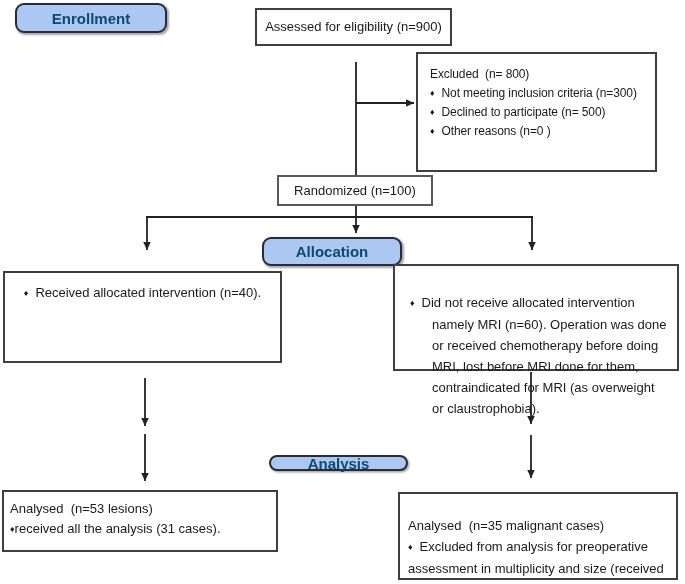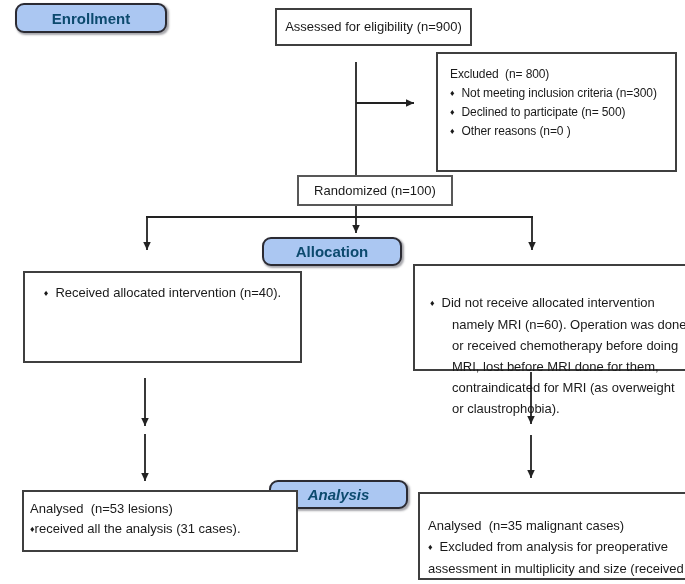--- a/index.html
+++ b/index.html
@@ -10,21 +10,21 @@
   #connectors{position:absolute;left:0;top:0;width:685px;height:584px;}
   .badge{
     position:absolute;box-sizing:border-box;
     background:#abc7f2;border:2px solid #2b2b33;border-radius:9px;
     display:flex;align-items:center;justify-content:center;
     font-weight:bold;color:#0c4a6e;font-size:15px;
     box-shadow:1.5px 1.5px 2px rgba(60,60,70,0.45);
   }
   .box{
     position:absolute;box-sizing:border-box;background:#ffffff;
-    border:2px solid #3f3f3f;font-size:13px;line-height:20px;margin-left:20px;
+    border:2px solid #3f3f3f;font-size:13px;line-height:20px;
   }
   .center{display:flex;align-items:center;justify-content:center;text-align:center;}
   .pre{white-space:pre-wrap;}
   .blt{font-size:9px;vertical-align:1px;}
   .gap{margin-right:7px;}
   .li{padding-left:0;}
   .hang{margin:0;padding-left:29px;text-indent:-22px;}
   .flat{margin:0;}
   #excluded-box{padding:11px 8px 0 12px;font-size:12px;line-height:19px;letter-spacing:-0.1px;}
   #assessed-box{font-size:13px;}
@@ -89,21 +89,21 @@
       <span class="blt gap">♦</span><span>Received allocated intervention (n=40).</span>
     </p>
   </div>
 
   <div class="box" id="alloc-right-box" style="left:393px;top:264px;width:286px;height:107px;">
     <p class="hang">
       <span class="blt gap">♦</span><span>Did not receive allocated intervention namely MRI (n=60). Operation was done or received chemotherapy before doing MRI, lost before MRI done for them, contraindicated for MRI (as overweight or claustrophobia).</span>
     </p>
   </div>
 
-  <div class="badge" id="analysis-badge" style="left:269px;top:480px;width:139px;height:29px;font-style:italic;">Analysis</div>
+  <div class="badge" id="analysis-badge" style="left:269px;top:455px;width:139px;height:16px;">Analysis</div>
 
   <div class="box" id="analysed-left-box" style="left:2px;top:490px;width:276px;height:62px;">
     <div class="pre">Analysed  (n=53 lesions)</div>
     <div>
       <span class="blt">♦</span><span>received all the analysis (31 cases).</span>
     </div>
   </div>
 
   <div class="box" id="analysed-right-box" style="left:398px;top:492px;width:280px;height:88px;">
     <div class="pre">Analysed  (n=35 malignant cases)</div>

